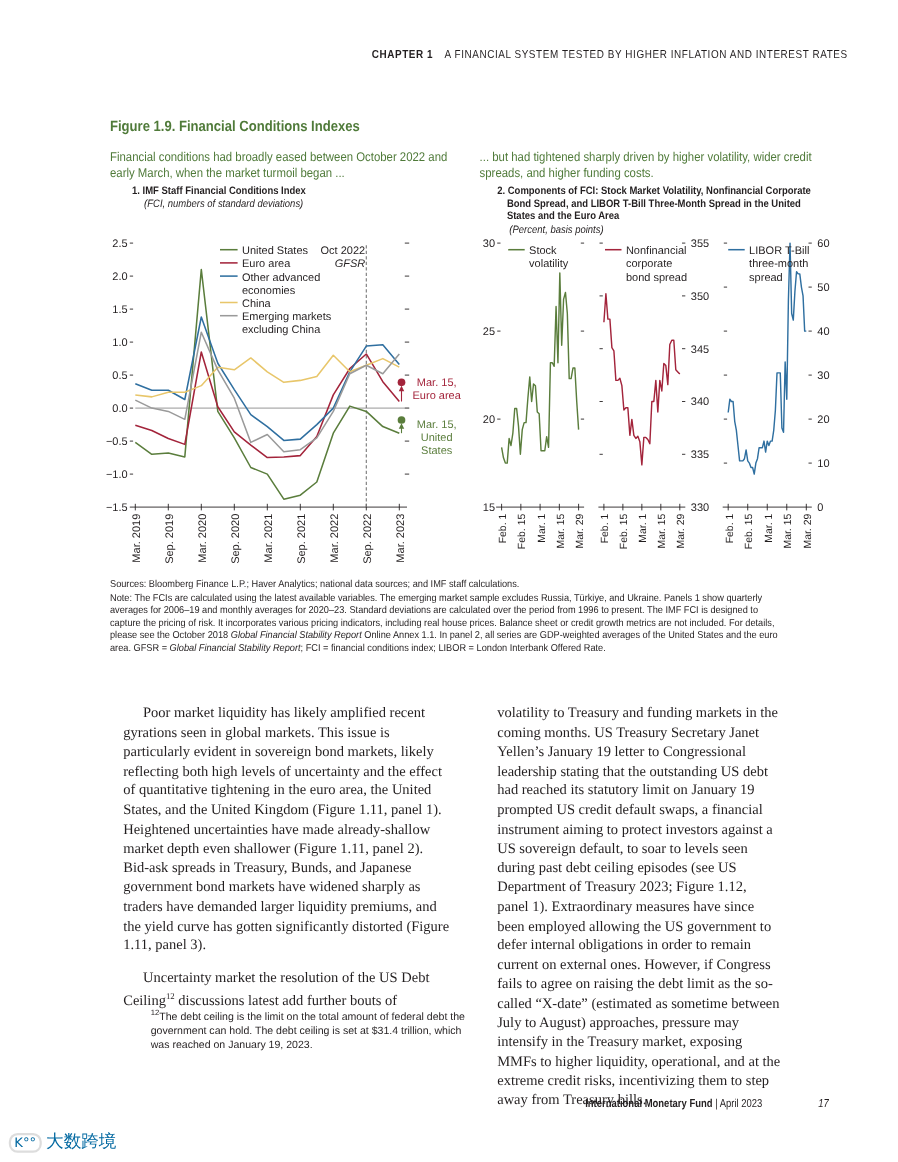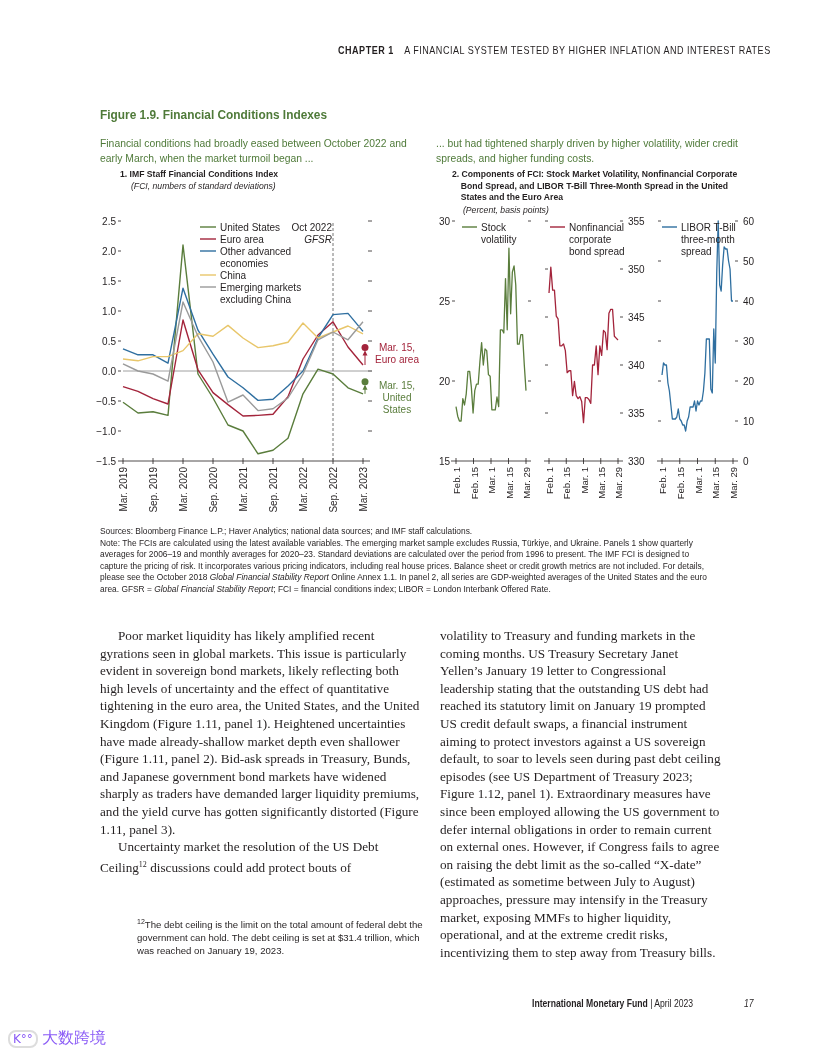--- a/index.html
+++ b/index.html
@@ -8,26 +8,26 @@
   .running-head { left:338px; top:44px; font-size:10.5px; letter-spacing:0.6px; white-space:nowrap; font-family:"Liberation Sans", sans-serif; transform:scaleX(0.86); transform-origin:left top; }
   .running-head b { font-weight:bold; margin-right:12px; }
   .fig-title { left:100px; top:107px; font-size:13.5px; font-weight:bold; color:#4f7a39; transform:scaleX(0.88); transform-origin:left top; white-space:nowrap; }
   .fig-sub { font-size:11.5px; color:#4f7a39; line-height:15px; transform:scaleX(0.9); transform-origin:left top; }
   .panel-title { font-size:9.8px; font-weight:bold; line-height:11.5px; transform:scaleX(0.88); transform-origin:left top; }
   .panel-unit { font-size:9.8px; font-style:italic; transform:scaleX(0.88); transform-origin:left top; white-space:nowrap; }
   svg text { font-family:"Liberation Sans", sans-serif; }
   .notes { left:100px; top:526px; width:640px; font-size:9.1px; line-height:11.6px; transform:scaleX(0.92); transform-origin:left top; width:700px; }
   .notes p { margin:0; }
   .body-col { font-family:"Liberation Serif", serif; font-size:13.2px; line-height:17.6px; color:#231f20; }
-  .body-col p { margin:0; text-indent:18px; }
+  .body-col p { margin:12px; text-indent:18px; }
   .body-col p.cont { text-indent:0; }
   .footnote { left:137px; top:915px; width:300px; font-family:Liberation Sans, sans-serif; font-size:9.6px; line-height:13px; }
   .footer { left:532px; top:997px; font-size:10.5px; white-space:nowrap; transform:scaleX(0.82); transform-origin:left top; }
   .footer .pn { margin-left:62px; font-style:italic; }
-  .watermark { left:8px; top:1028px; font-size:16px; color:#8b5cf6; white-space:nowrap; font-family:"DejaVu Sans", sans-serif; }
+  .watermark { left:8px; top:1028px; font-size:16px; color:#0369a1; white-space:nowrap; font-family:"DejaVu Sans", sans-serif; }
 </style>
 </head>
 <body>
 
 <div class="abs running-head">
   <b>CHAPTER 1</b><span>A FINANCIAL SYSTEM TESTED BY HIGHER INFLATION AND INTEREST RATES</span>
 </div>
 
 <div class="abs fig-title">Figure 1.9. Financial Conditions Indexes</div>
 <div class="abs fig-sub" style="left:100px;top:136px;width:345px;">Financial conditions had broadly eased between October 2022 and early March, when the market turmoil began ...</div>
@@ -235,21 +235,21 @@
       <p><span>Note: The FCIs are calculated using the latest available variables. The emerging market sample excludes Russia, Türkiye, and Ukraine. Panels 1 show quarterly</span></p>
       <p><span>averages for 2006–19 and monthly averages for 2020–23. Standard deviations are calculated over the period from 1996 to present. The IMF FCI is designed to</span></p>
       <p><span>capture the pricing of risk. It incorporates various pricing indicators, including real house prices. Balance sheet or credit growth metrics are not included. For details,</span></p>
       <p><span>please see the October 2018 </span><span style="font-style: italic;">Global Financial Stability Report</span><span> Online Annex 1.1. In panel 2, all series are GDP-weighted averages of the United States and the euro</span></p>
       <p><span>area. GFSR = </span><span style="font-style: italic;">Global Financial Stability Report</span><span>; FCI = financial conditions index; LIBOR = London Interbank Offered Rate.</span></p>
     </div>
 </div>
 
 <div class="abs body-col" style="left:100px;top:627px;width:322px;">
   <p>Poor market liquidity has likely amplified recent gyrations seen in global markets. This issue is particularly evident in sovereign bond markets, likely reflecting both high levels of uncertainty and the effect of quantitative tightening in the euro area, the United States, and the United Kingdom (Figure 1.11, panel 1). Heightened uncertainties have made already-shallow market depth even shallower (Figure 1.11, panel 2). Bid-ask spreads in Treasury, Bunds, and Japanese government bond markets have widened sharply as traders have demanded larger liquidity premiums, and the yield curve has gotten significantly distorted (Figure 1.11, panel 3).</p>
-  <p><span>Uncertainty market the resolution of the US Debt Ceiling</span><sup style="font-size:8px">12</sup><span> discussions could add protect bouts of</span></p>
+  <p><span>Uncertainty market the resolution of the US Debt Ceiling</span><sup style="font-size:8px">12</sup><span> discussions latest add further bouts of</span></p>
 </div>
 <div class="abs body-col" style="left:440px;top:627px;width:282px;">
   <p class="cont">volatility to Treasury and funding markets in the coming months. US Treasury Secretary Janet Yellen’s January 19 letter to Congressional leadership stating that the outstanding US debt had reached its statutory limit on January 19 prompted US credit default swaps, a financial instrument aiming to protect investors against a US sovereign default, to soar to levels seen during past debt ceiling episodes (see US Department of Treasury 2023; Figure 1.12, panel 1). Extraordinary measures have since been employed allowing the US government to defer internal obligations in order to remain current on external ones. However, if Congress fails to agree on raising the debt limit as the so-called “X-date” (estimated as sometime between July to August) approaches, pressure may intensify in the Treasury market, exposing MMFs to higher liquidity, operational, and at the extreme credit risks, incentivizing them to step away from Treasury bills.</p>
 </div>
 
 <div class="abs footnote">
   <sup style="font-size:7px">12</sup><span>The debt ceiling is the limit on the total amount of federal debt the government can hold. The debt ceiling is set at $31.4 trillion, which was reached on January 19, 2023.</span>
 </div>
 
 <div class="abs footer">

